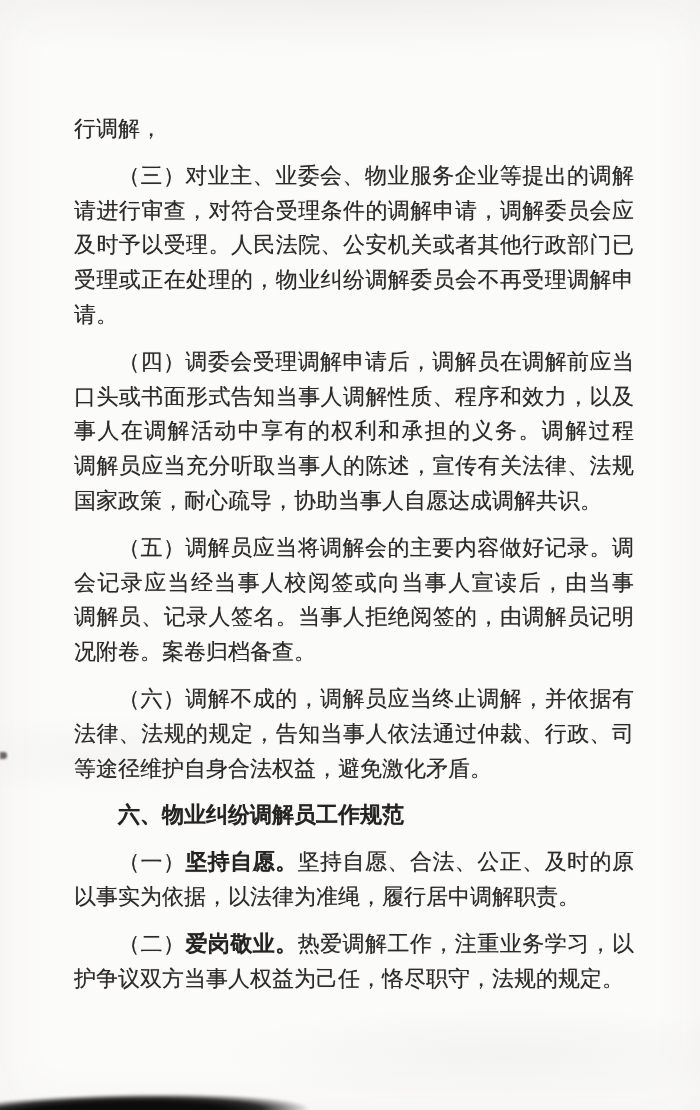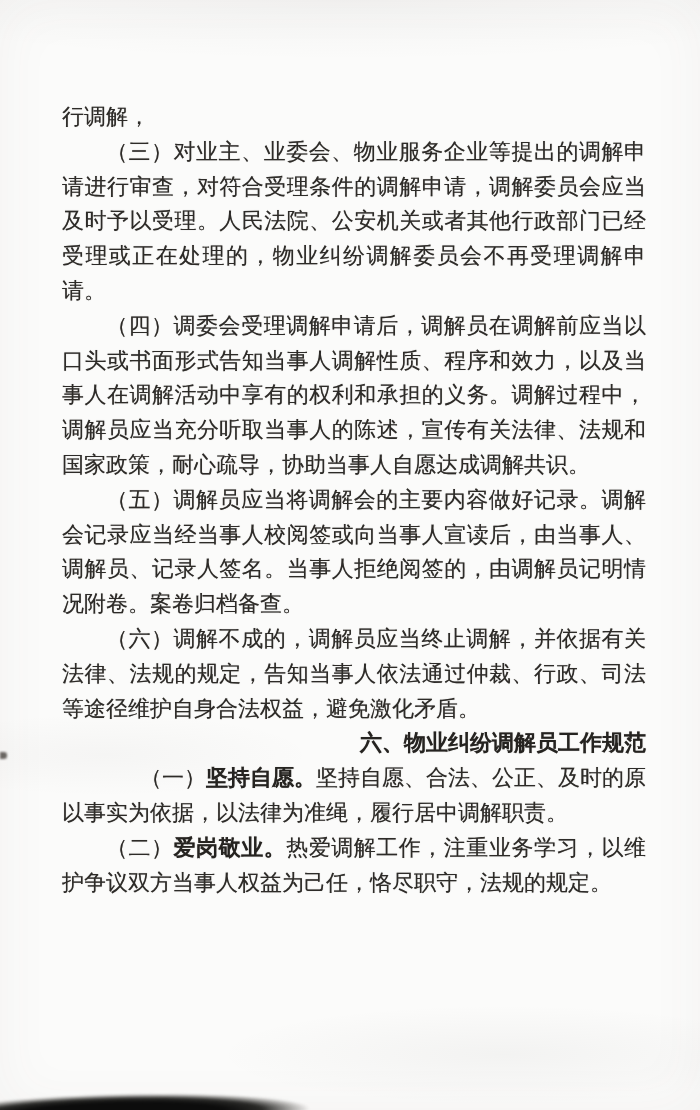--- a/index.html
+++ b/index.html
@@ -22,36 +22,36 @@
       #fbfbfa;
     box-shadow: inset 0 0 55px rgba(90,85,78,0.05);
     font-family: "Liberation Serif", "DejaVu Serif", serif;
   }
   .textblock {
     position: absolute;
     left: 62px;
     top: 100px;
     width: 584px;
   }
-  .paragraph { margin: 0; padding: 0; }
+  .paragraph { margin: 12px; padding: 0; }
   .line {
     height: 34.8px;
     line-height: 34.8px;
     font-size: 22px;
     color: #2d2b28;
     white-space: nowrap;
     text-shadow: 0 0 0.7px rgba(45,40,35,0.55);
   }
   .line.justify {
     white-space: normal;
     text-align: justify;
     text-align-last: justify;
     overflow: hidden;
   }
-  .line.indent { text-indent: 44px; text-align: right; }
+  .line.indent { text-indent: 44px; }
   .b {
     font-weight: 700;
     font-family: "Liberation Sans", "DejaVu Sans", sans-serif;
     color: #252320;
   }
   .edge-mark {
     position: absolute;
     left: 0;
     top: 752px;
     width: 7px;

